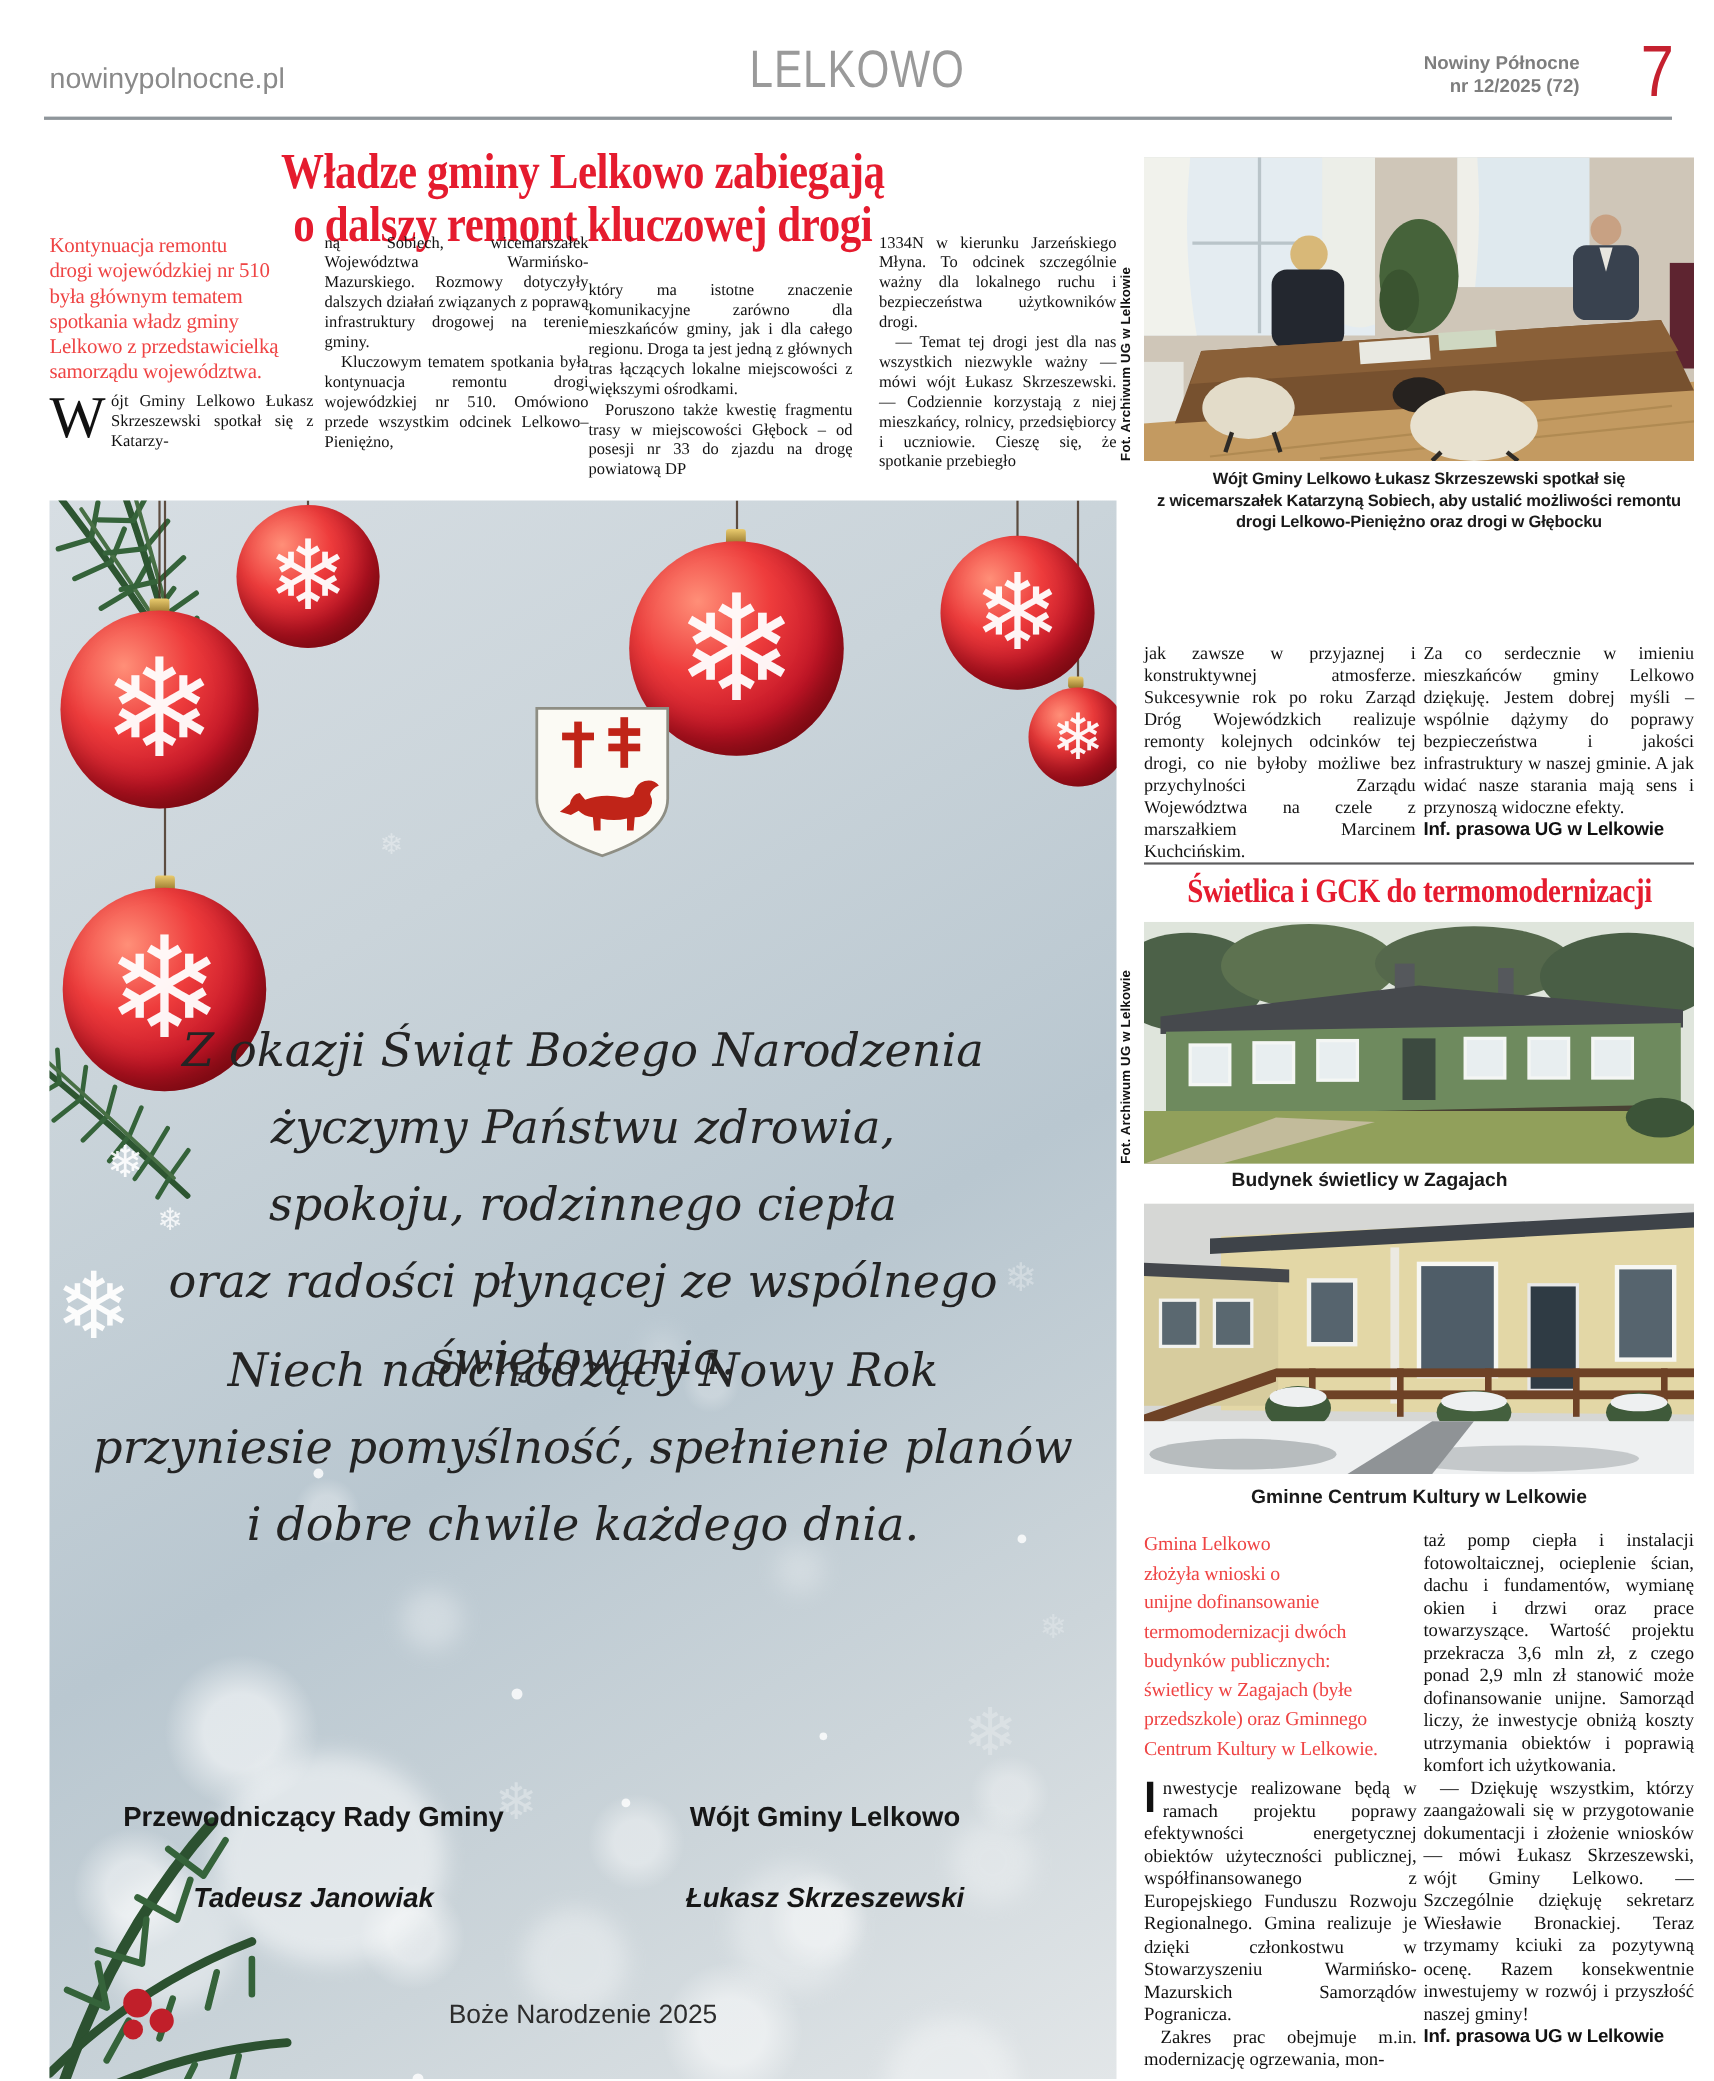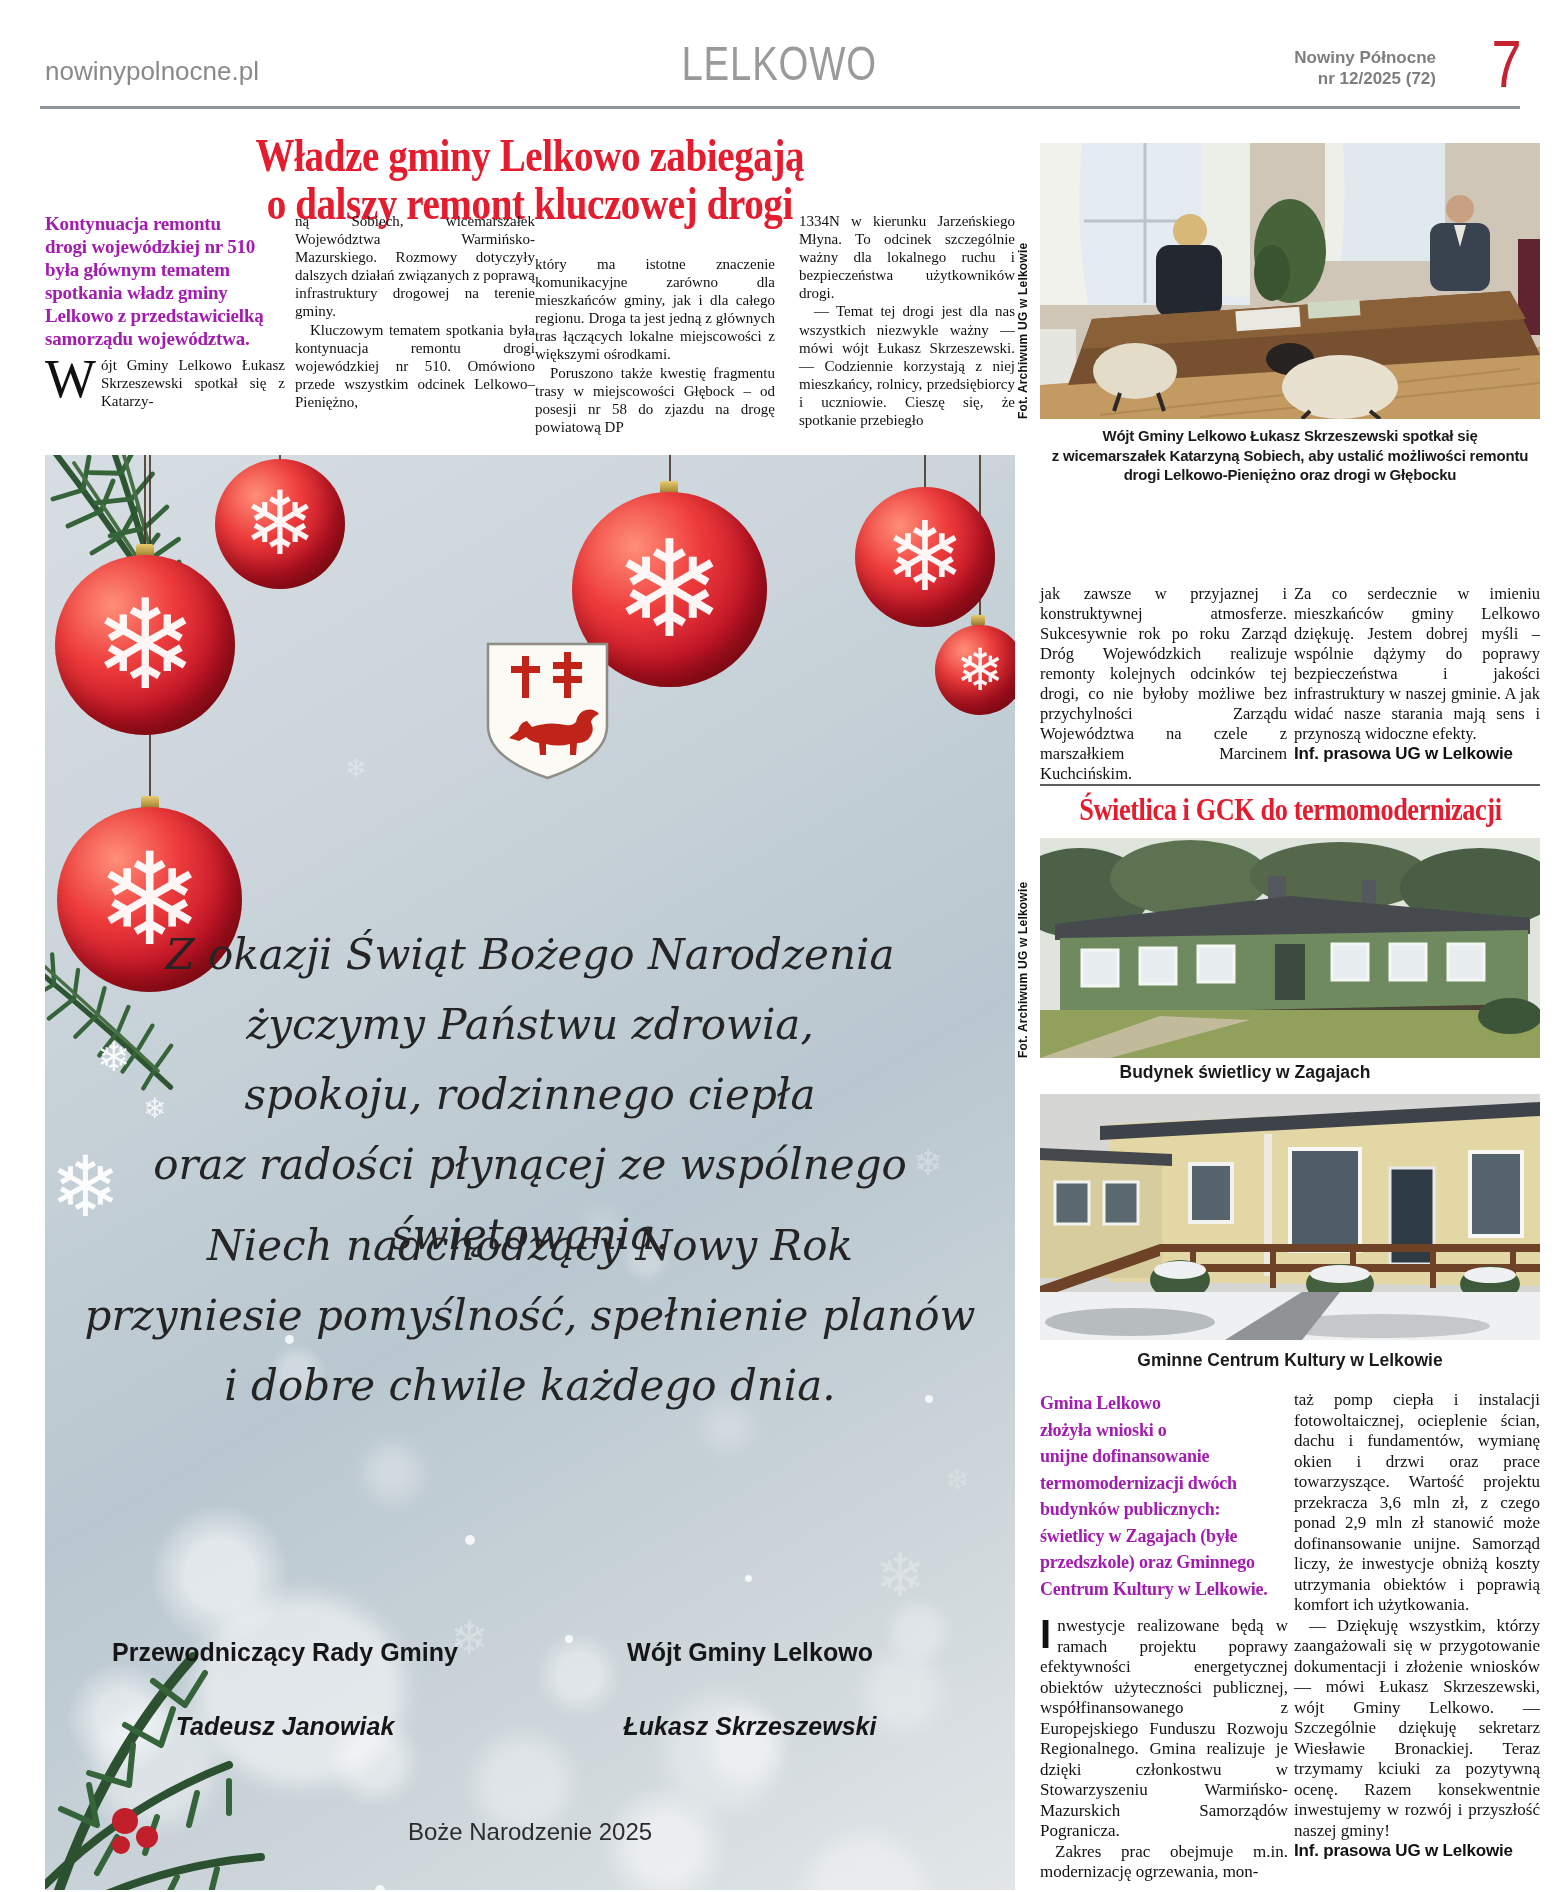--- a/index.html
+++ b/index.html
@@ -16,21 +16,21 @@
   .site{left:45px;top:56px;font-size:26px;color:#8a8a8a;}
   .section-title{left:0;right:0;top:36px;text-align:center;color:#9a9a9a;}
   .section-title span{display:inline-block;font-size:48px;letter-spacing:1px;transform:scaleX(.8);}
   .issue{right:122px;top:47px;text-align:right;font-weight:700;font-size:17px;line-height:1.25;color:#7e7e7e;}
   .pagenum{right:36px;top:26px;font-size:66px;color:#c5212f;transform:scaleX(.82);transform-origin:right top;}
   .hrule{left:40px;top:106px;width:1480px;height:3px;background:#8f969b;}
 
   
   .a1-title{left:45px;top:132px;width:970px;text-align:center;color:#e51b2e;line-height:1.04;}
   .a1-title span{display:inline-block;font-weight:700;font-size:46px;letter-spacing:-.5px;transform:scaleX(.85);transform-origin:center top;}
-  .lead{font-weight:700;font-size:19px;line-height:23px;color:#a21caf;letter-spacing:-.2px;}
+  .lead{font-weight:400;font-size:19px;line-height:23px;color:#ef4444;letter-spacing:-.2px;}
   .bodytxt{font-size:15px;line-height:18.1px;}
   .dropW{float:left;font-size:54px;line-height:46px;padding-right:5px;}
   .dropI{float:left;font-family:"Liberation Sans",sans-serif;font-weight:700;font-size:40px;line-height:37px;padding-right:6px;}
   .contxt{font-size:16.5px;line-height:20px;}
   .bottxt{font-size:17px;line-height:20.5px;}
   .byline{font-family:"Liberation Sans",sans-serif;font-weight:700;font-size:17px;text-align:right;letter-spacing:-.2px;}
   .caption{font-family:"Liberation Sans",sans-serif;font-weight:700;text-align:center;color:#1a1a1a;}
   .credit{font-family:"Liberation Sans",sans-serif;font-weight:700;font-size:12px;color:#111;
           writing-mode:vertical-rl;transform:rotate(180deg);letter-spacing:.2px;}
   .rule2{left:1040px;top:784px;width:500px;height:2px;background:#5d5d5f;}
@@ -100,21 +100,21 @@
 
   <div class="abs bodytxt just" style="left:45px;top:356px;width:240px;">
     <p><span class="dropW">W</span><span>ójt Gminy Lelkowo Łukasz Skrzeszewski spotkał się z Katarzy-</span></p>
   </div>
   <div class="abs bodytxt just" style="left:295px;top:212px;width:240px;">
     <p>ną Sobiech, wicemarszałek Województwa Warmińsko-Mazurskiego. Rozmowy dotyczyły dalszych działań związanych z poprawą infrastruktury drogowej na terenie gminy.</p>
     <p class="ind">Kluczowym tematem spotkania była kontynuacja remontu drogi wojewódzkiej nr 510. Omówiono przede wszystkim odcinek Lelkowo–Pieniężno,</p>
   </div>
   <div class="abs bodytxt just" style="left:535px;top:212px;width:240px;margin-top:43px;">
     <p>który ma istotne znaczenie komunikacyjne zarówno dla mieszkańców gminy, jak i dla całego regionu. Droga ta jest jedną z głównych tras łączących lokalne miejscowości z większymi ośrodkami.</p>
-    <p class="ind">Poruszono także kwestię fragmentu trasy w miejscowości Głębock – od posesji nr 58 do zjazdu na drogę powiatową DP</p>
+    <p class="ind">Poruszono także kwestię fragmentu trasy w miejscowości Głębock – od posesji nr 33 do zjazdu na drogę powiatową DP</p>
   </div>
   <div class="abs bodytxt just" style="left:799px;top:212px;width:216px;">
     <p>1334N w kierunku Jarzeńskiego Młyna. To odcinek szczególnie ważny dla lokalnego ruchu i bezpieczeństwa użytkowników drogi.</p>
     <p class="ind">— Temat tej drogi jest dla nas wszystkich niezwykle ważny — mówi wójt Łukasz Skrzeszewski. — Codziennie korzystają z niej mieszkańcy, rolnicy, przedsiębiorcy i uczniowie. Cieszę się, że spotkanie przebiegło</p>
   </div>
 
   <div class="abs" style="left:1040px;top:143px;width:500px;height:276px;">
     <svg width="500" height="276" viewBox="0 0 500 276">
       <rect width="500" height="276" fill="#cfc6b8"></rect>
       <rect x="0" y="0" width="210" height="162" fill="#e4ecf1"></rect>

